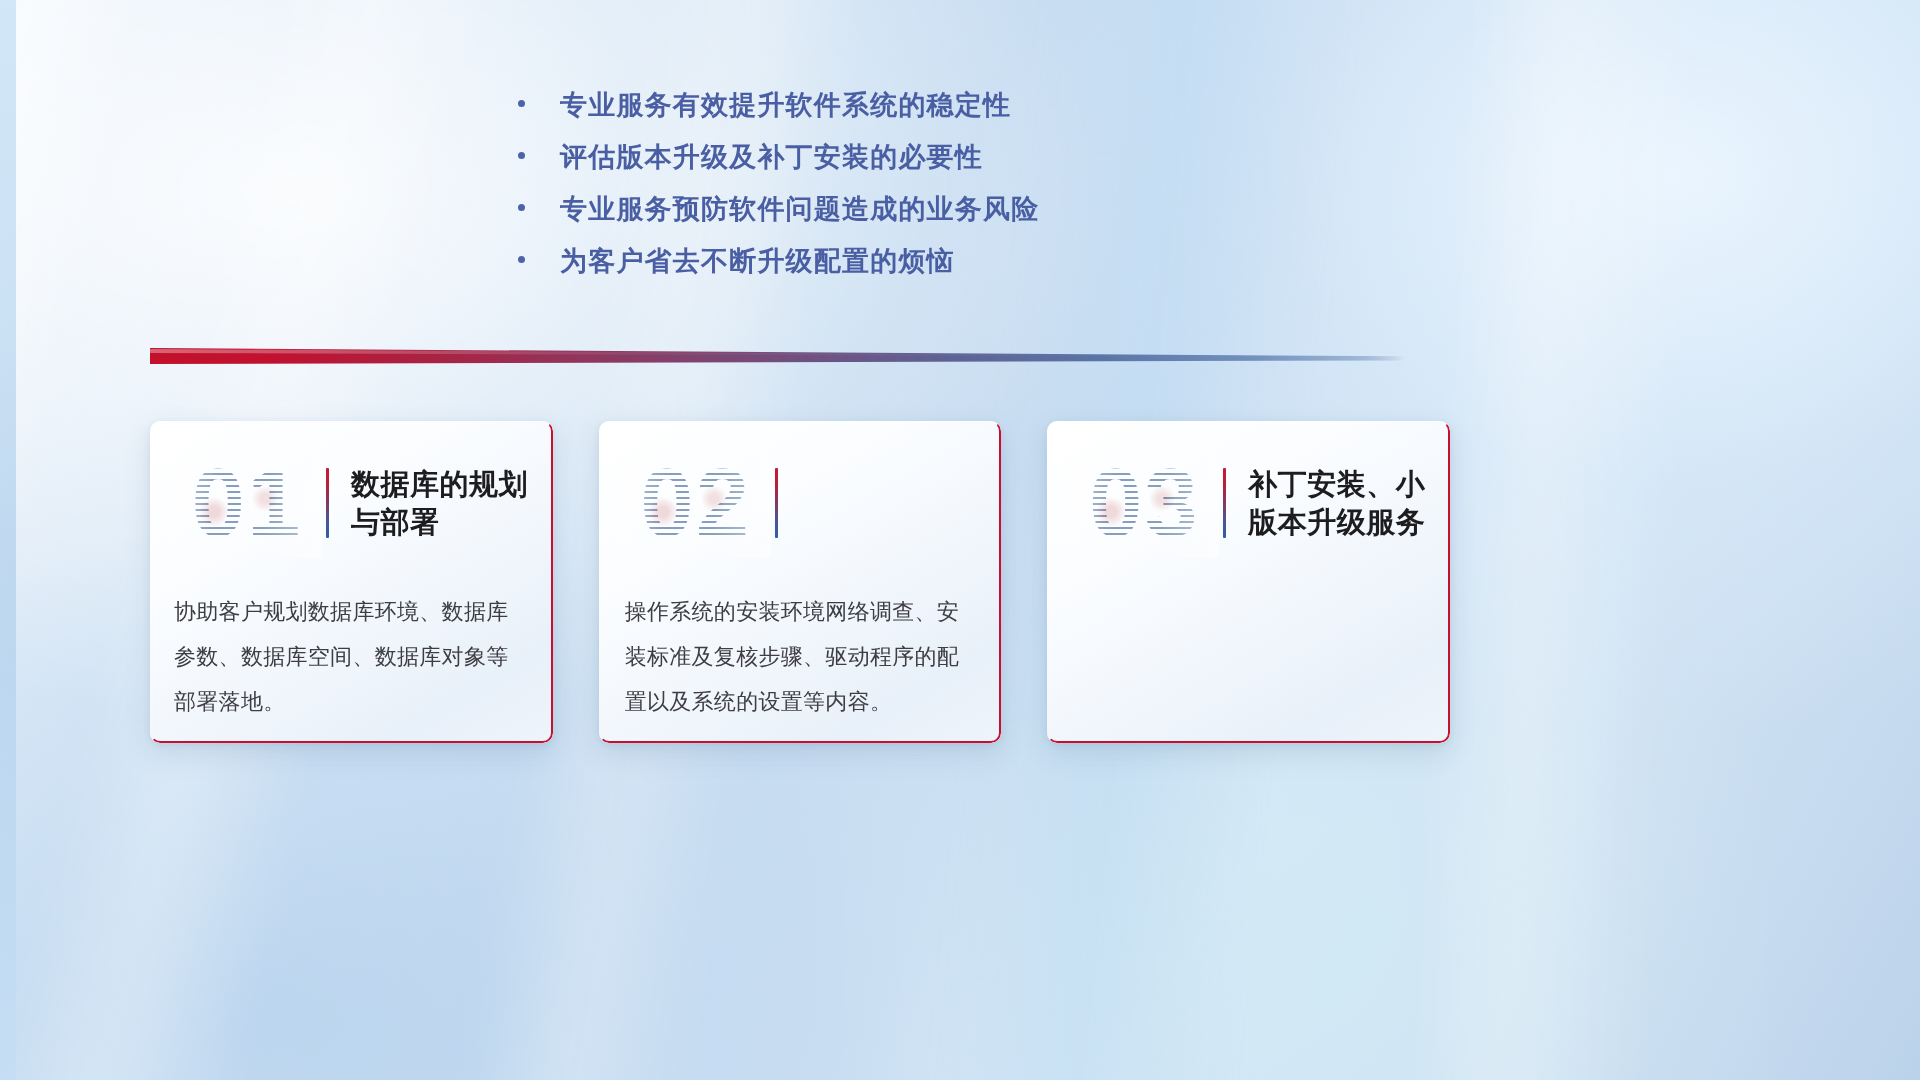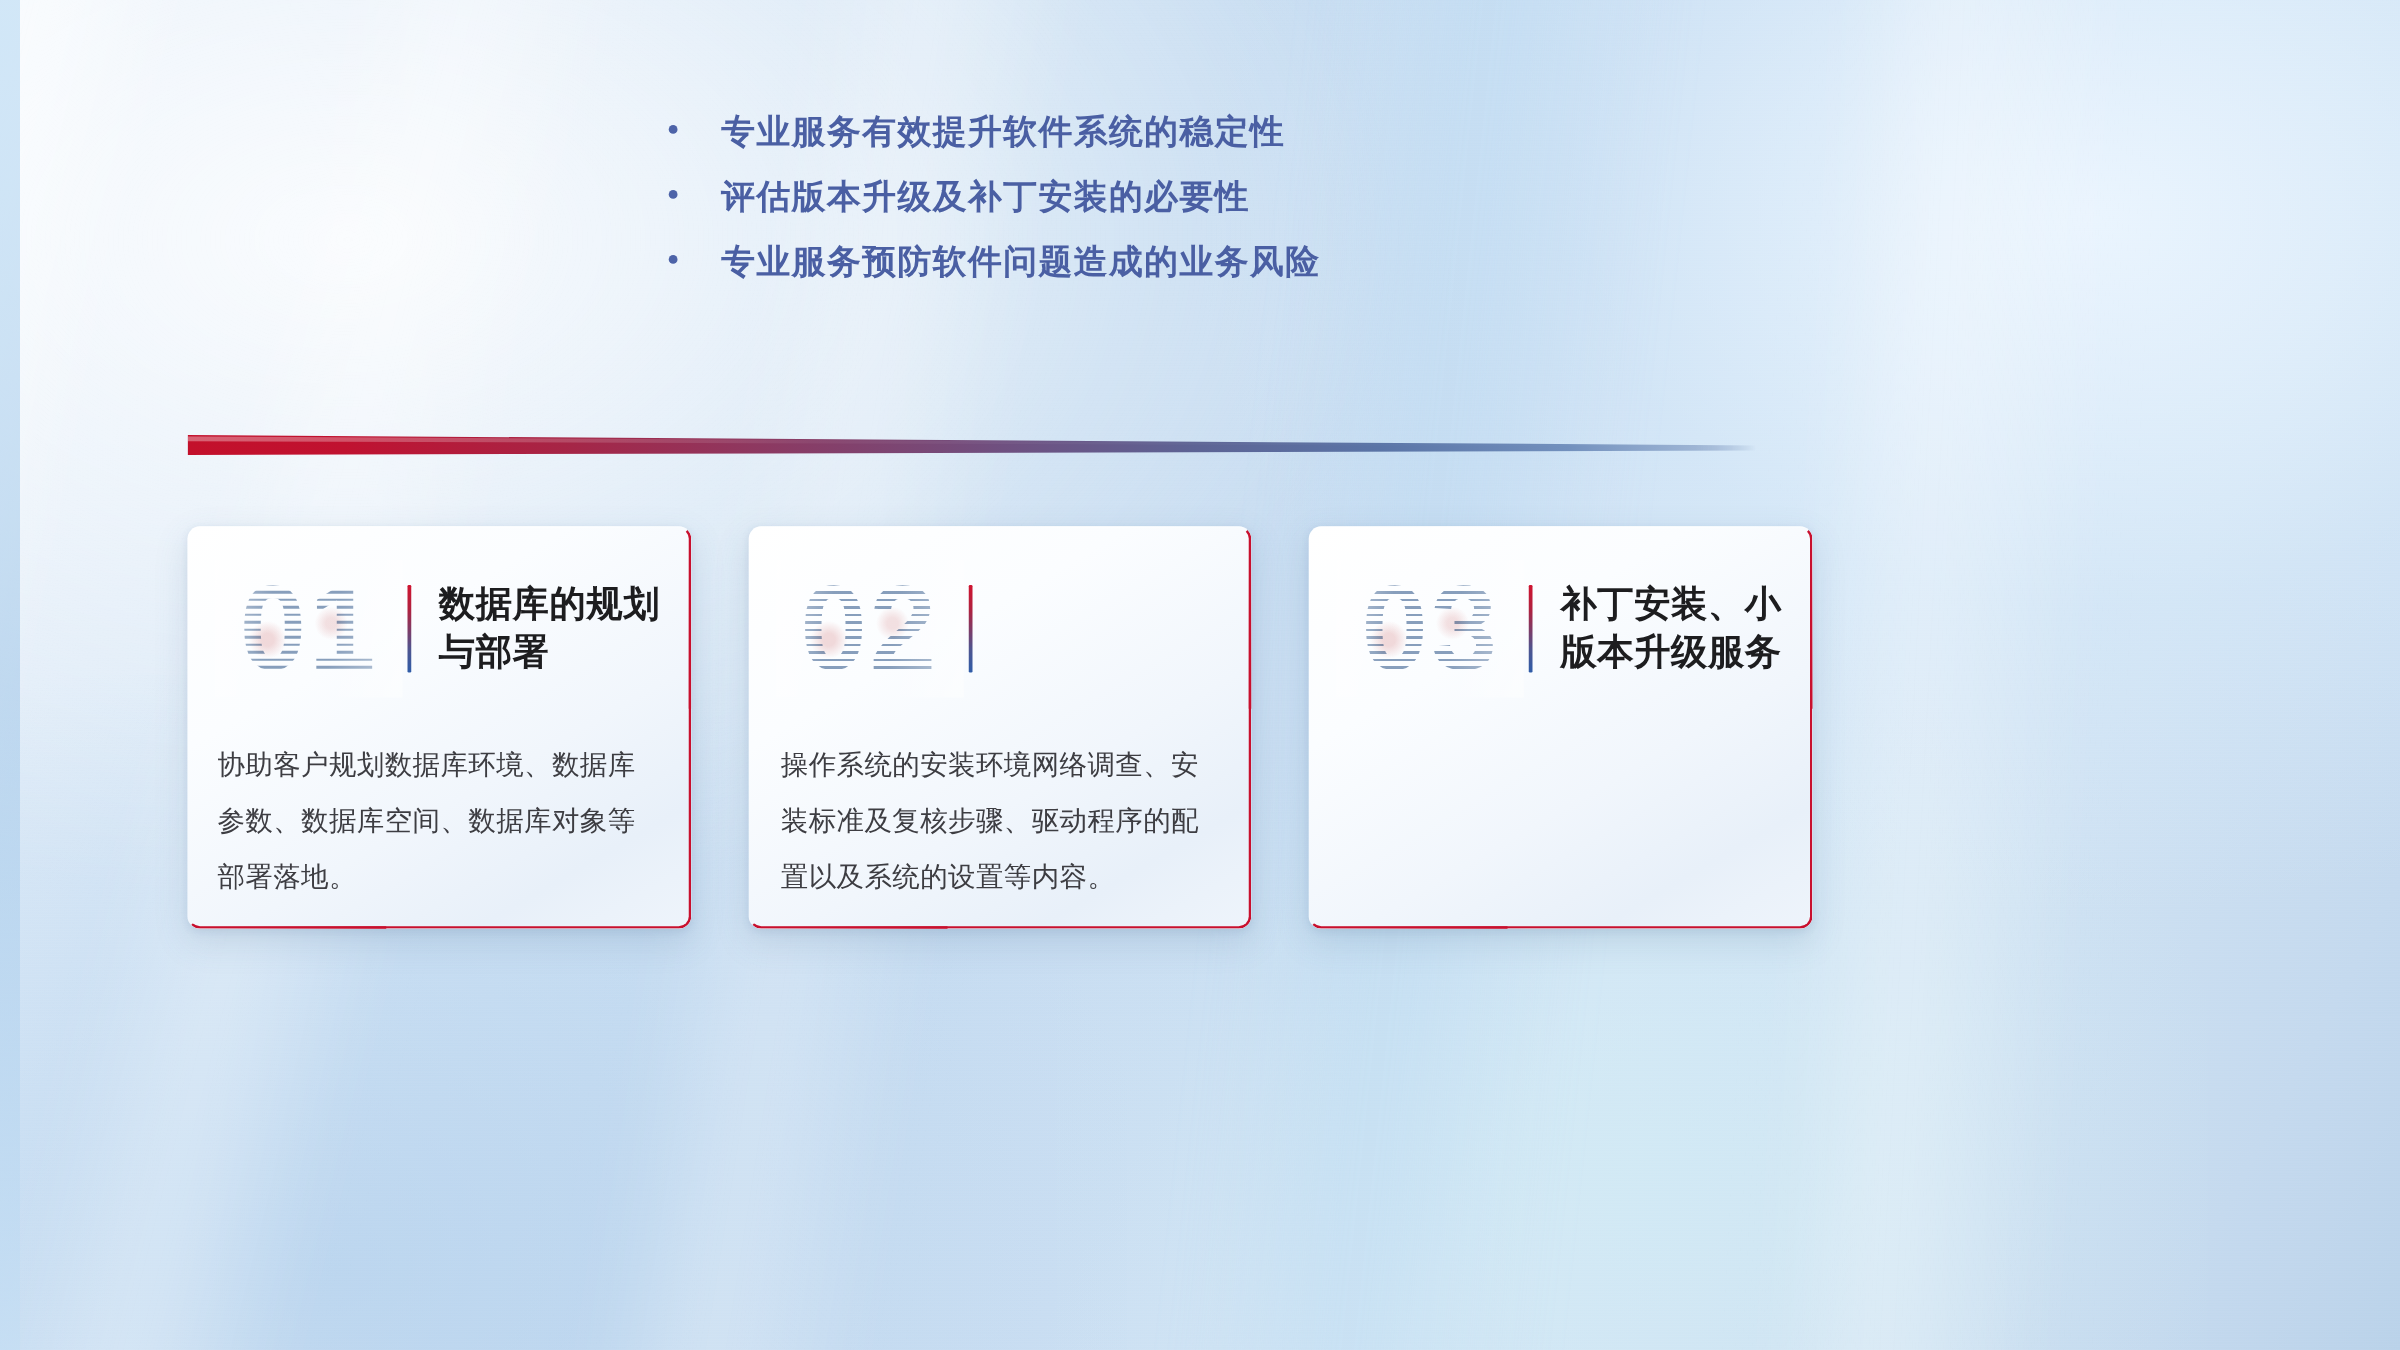--- a/index.html
+++ b/index.html
@@ -47,21 +47,21 @@
     background-image:
       repeating-linear-gradient(0deg,rgba(255,255,255,.10) 0 1px,rgba(0,0,0,0) 1px 2px),
       repeating-linear-gradient(90deg,rgba(255,255,255,.07) 0 1px,rgba(0,0,0,0) 1px 2px);
   }
   .bg-vert-edge{
     position:absolute;left:0;top:0;width:16px;height:100%;
     background:linear-gradient(180deg,rgba(200,226,246,.8),rgba(160,198,232,.55),rgba(196,222,244,.7));
   }
 
   
-  #bullets{position:absolute;left:535px;top:92px;width:700px;}
+  #bullets{position:absolute;left:518px;top:92px;width:700px;}
   .bullet-row{display:flex;align-items:baseline;height:52px;}
   .bullet-dot{
     width:7px;height:7px;border-radius:50%;background:#4d63a8;
     flex:0 0 auto;margin-right:35px;position:relative;top:-7px;
   }
   .bullet-text{
     font-size:27px;font-weight:700;color:#4a5fa3;letter-spacing:1.2px;
     white-space:nowrap;line-height:1;
   }
 
@@ -187,20 +187,24 @@
   <div class="bullet-row">
     <span class="bullet-dot"></span>
     <span class="bullet-text">评估版本升级及补丁安装的必要性</span>
   </div>
 
   <div class="bullet-row">
     <span class="bullet-dot"></span>
     <span class="bullet-text">专业服务预防软件问题造成的业务风险</span>
   </div>
 
+  <div class="bullet-row">
+    <span class="bullet-dot"></span>
+    <span class="bullet-text">为客户省去不断升级配置的烦恼</span>
+  </div>
 
 </div>
 
 <div id="divider">
   <div class="wedge"></div>
   <div class="wedge-hi"></div>
 </div>
 
 <div id="cards">
 

